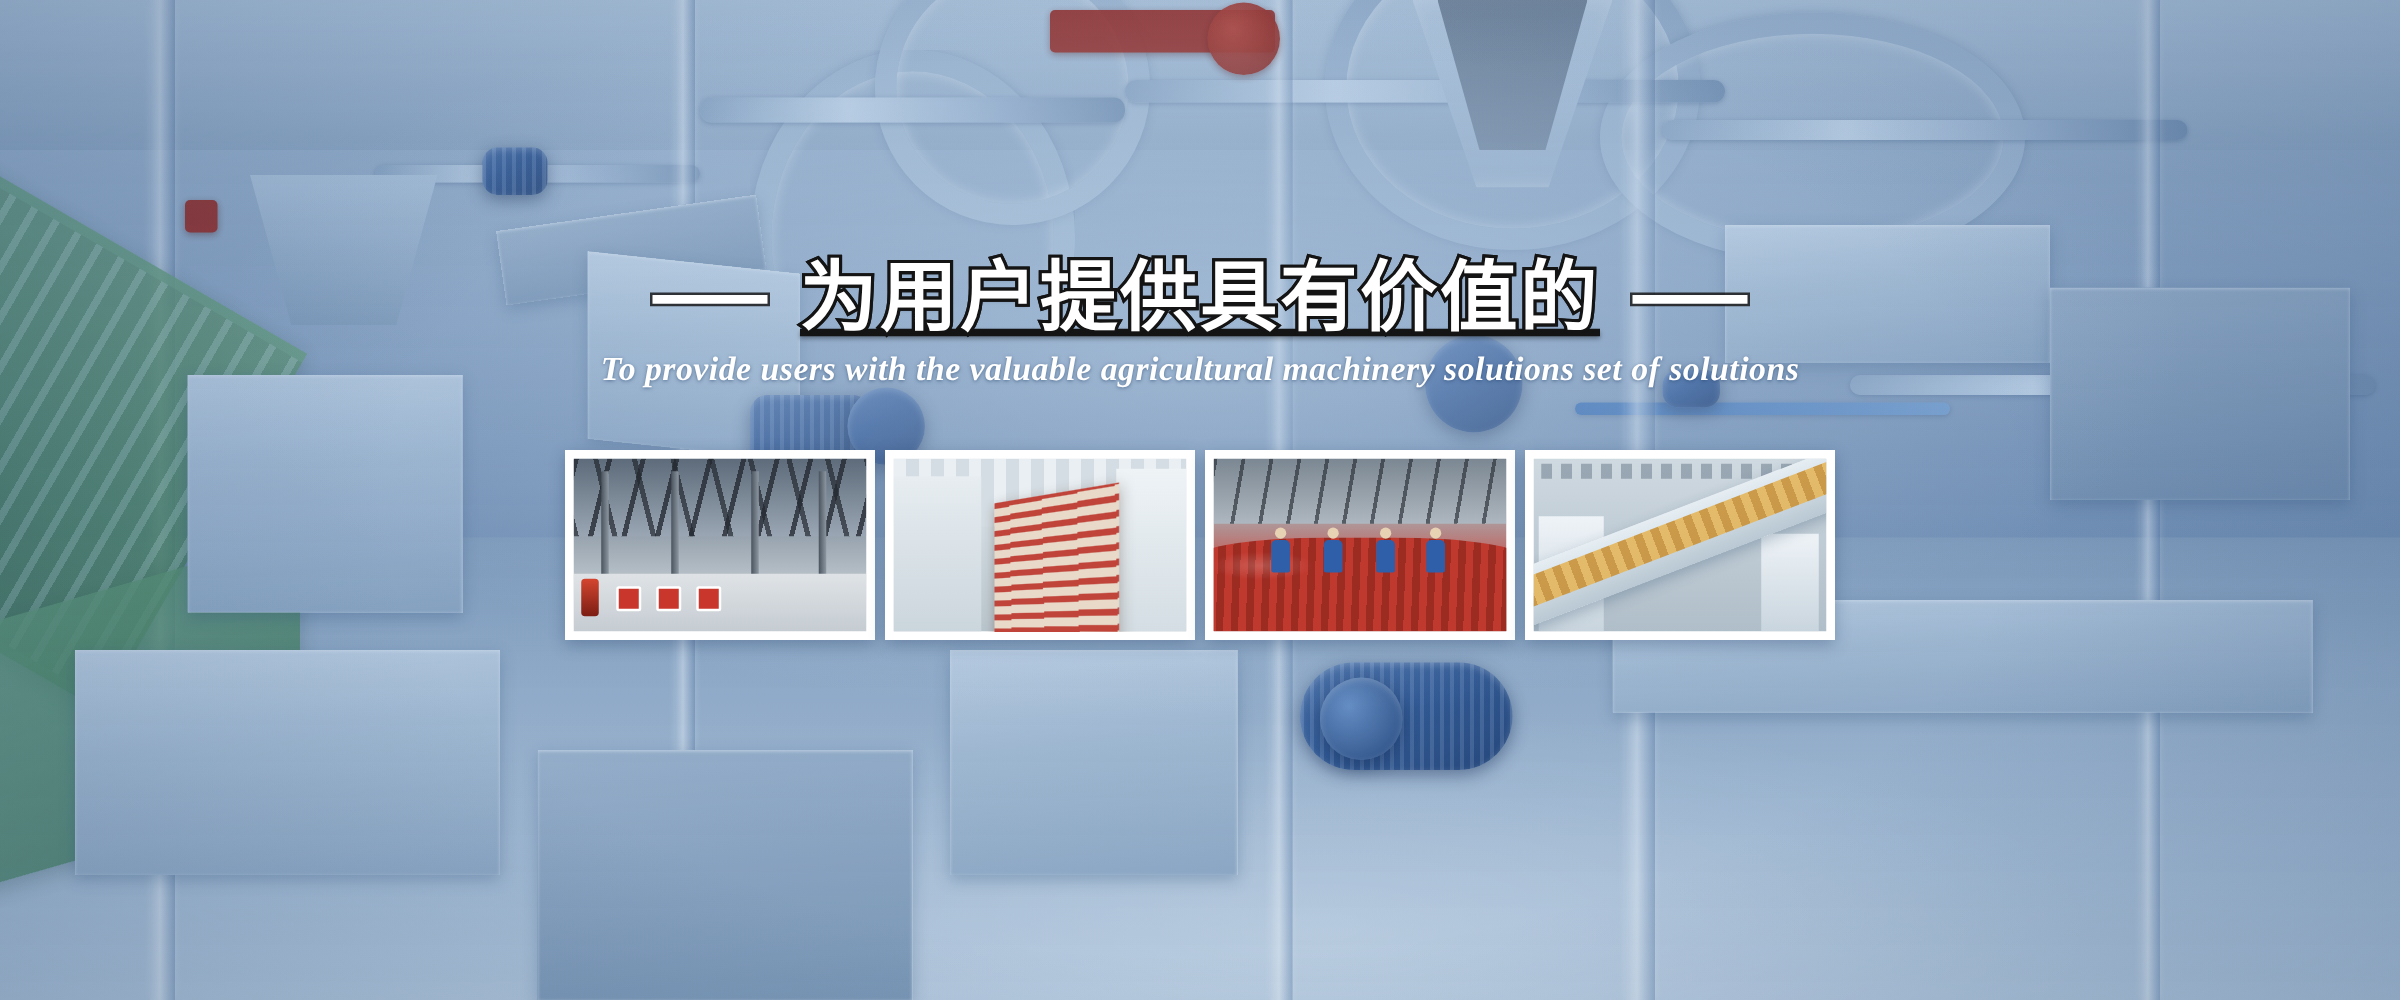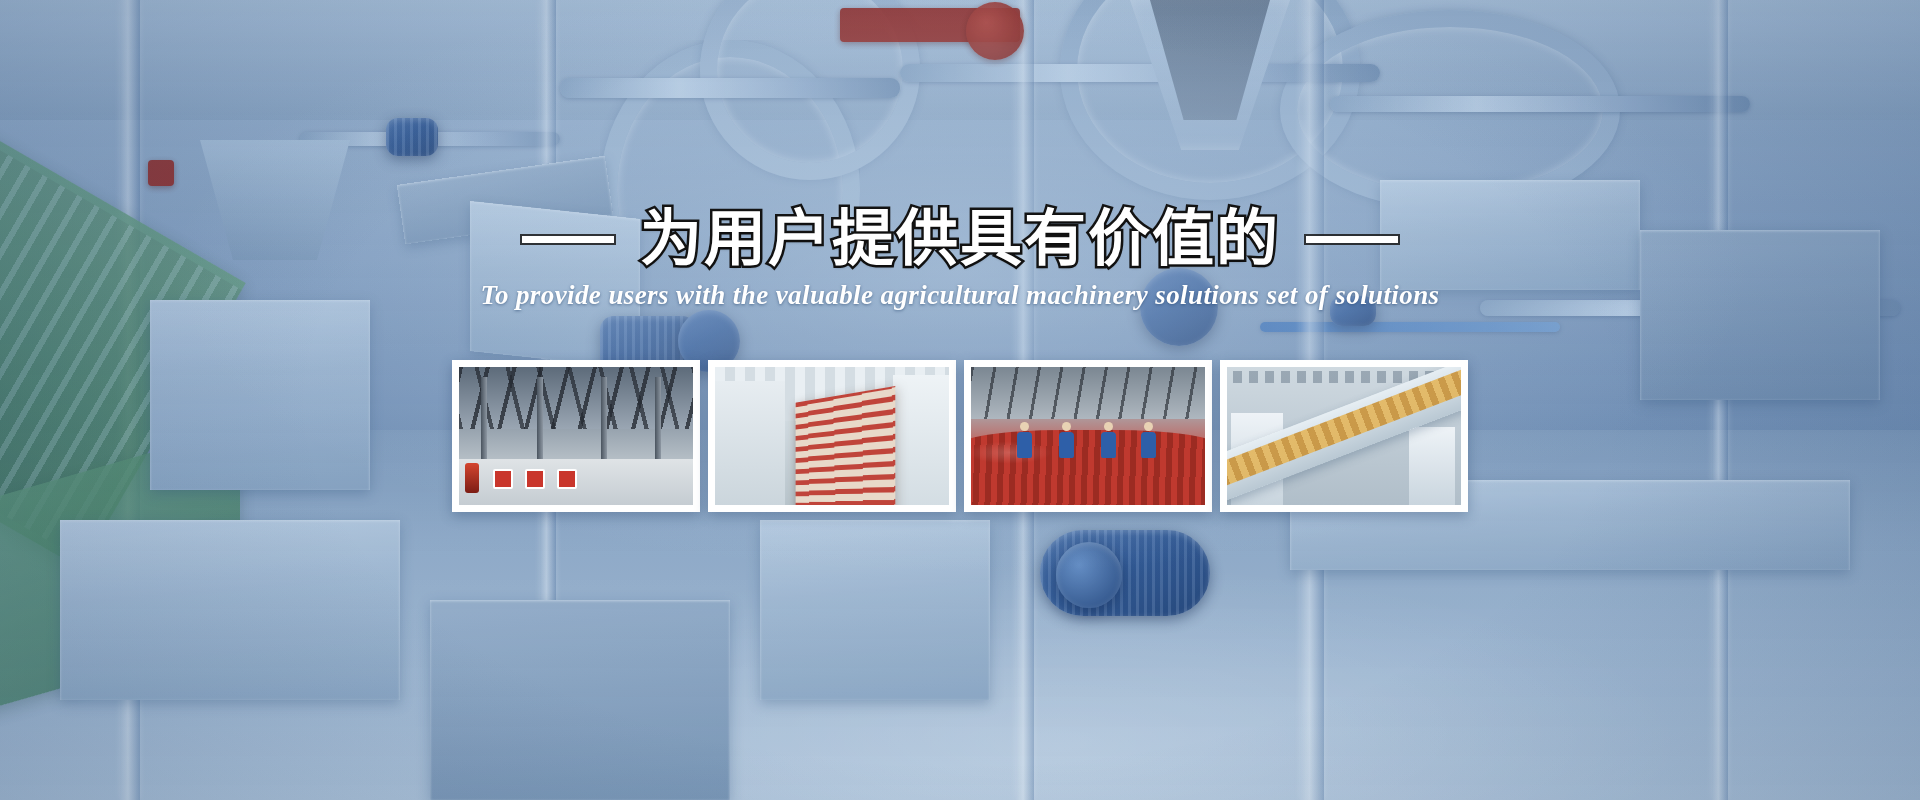--- a/index.html
+++ b/index.html
@@ -159,21 +159,21 @@
     white-space:nowrap;
   }
   .rule {
     display:block; width:92px; height:7px; background:#ffffff;
     box-shadow:0 0 0 2px rgba(25,25,25,.85);
     flex:0 0 auto;
   }
   .headline {
     font-family:"Liberation Sans", sans-serif;
     font-size:62px; font-weight:700; line-height:1.08;
-    letter-spacing:2px; white-space:nowrap;
+    letter-spacing:2px; white-space:nowrap;text-decoration:underline;
   }
   .hl-white {
     color:#ffffff;
     -webkit-text-stroke:5px #141414;
     paint-order:stroke fill;
     text-shadow:0 2px 3px rgba(0,0,0,.35);
   }
   .hl-red {
     color:#d2161b;
     -webkit-text-stroke:5px #ffffff;

